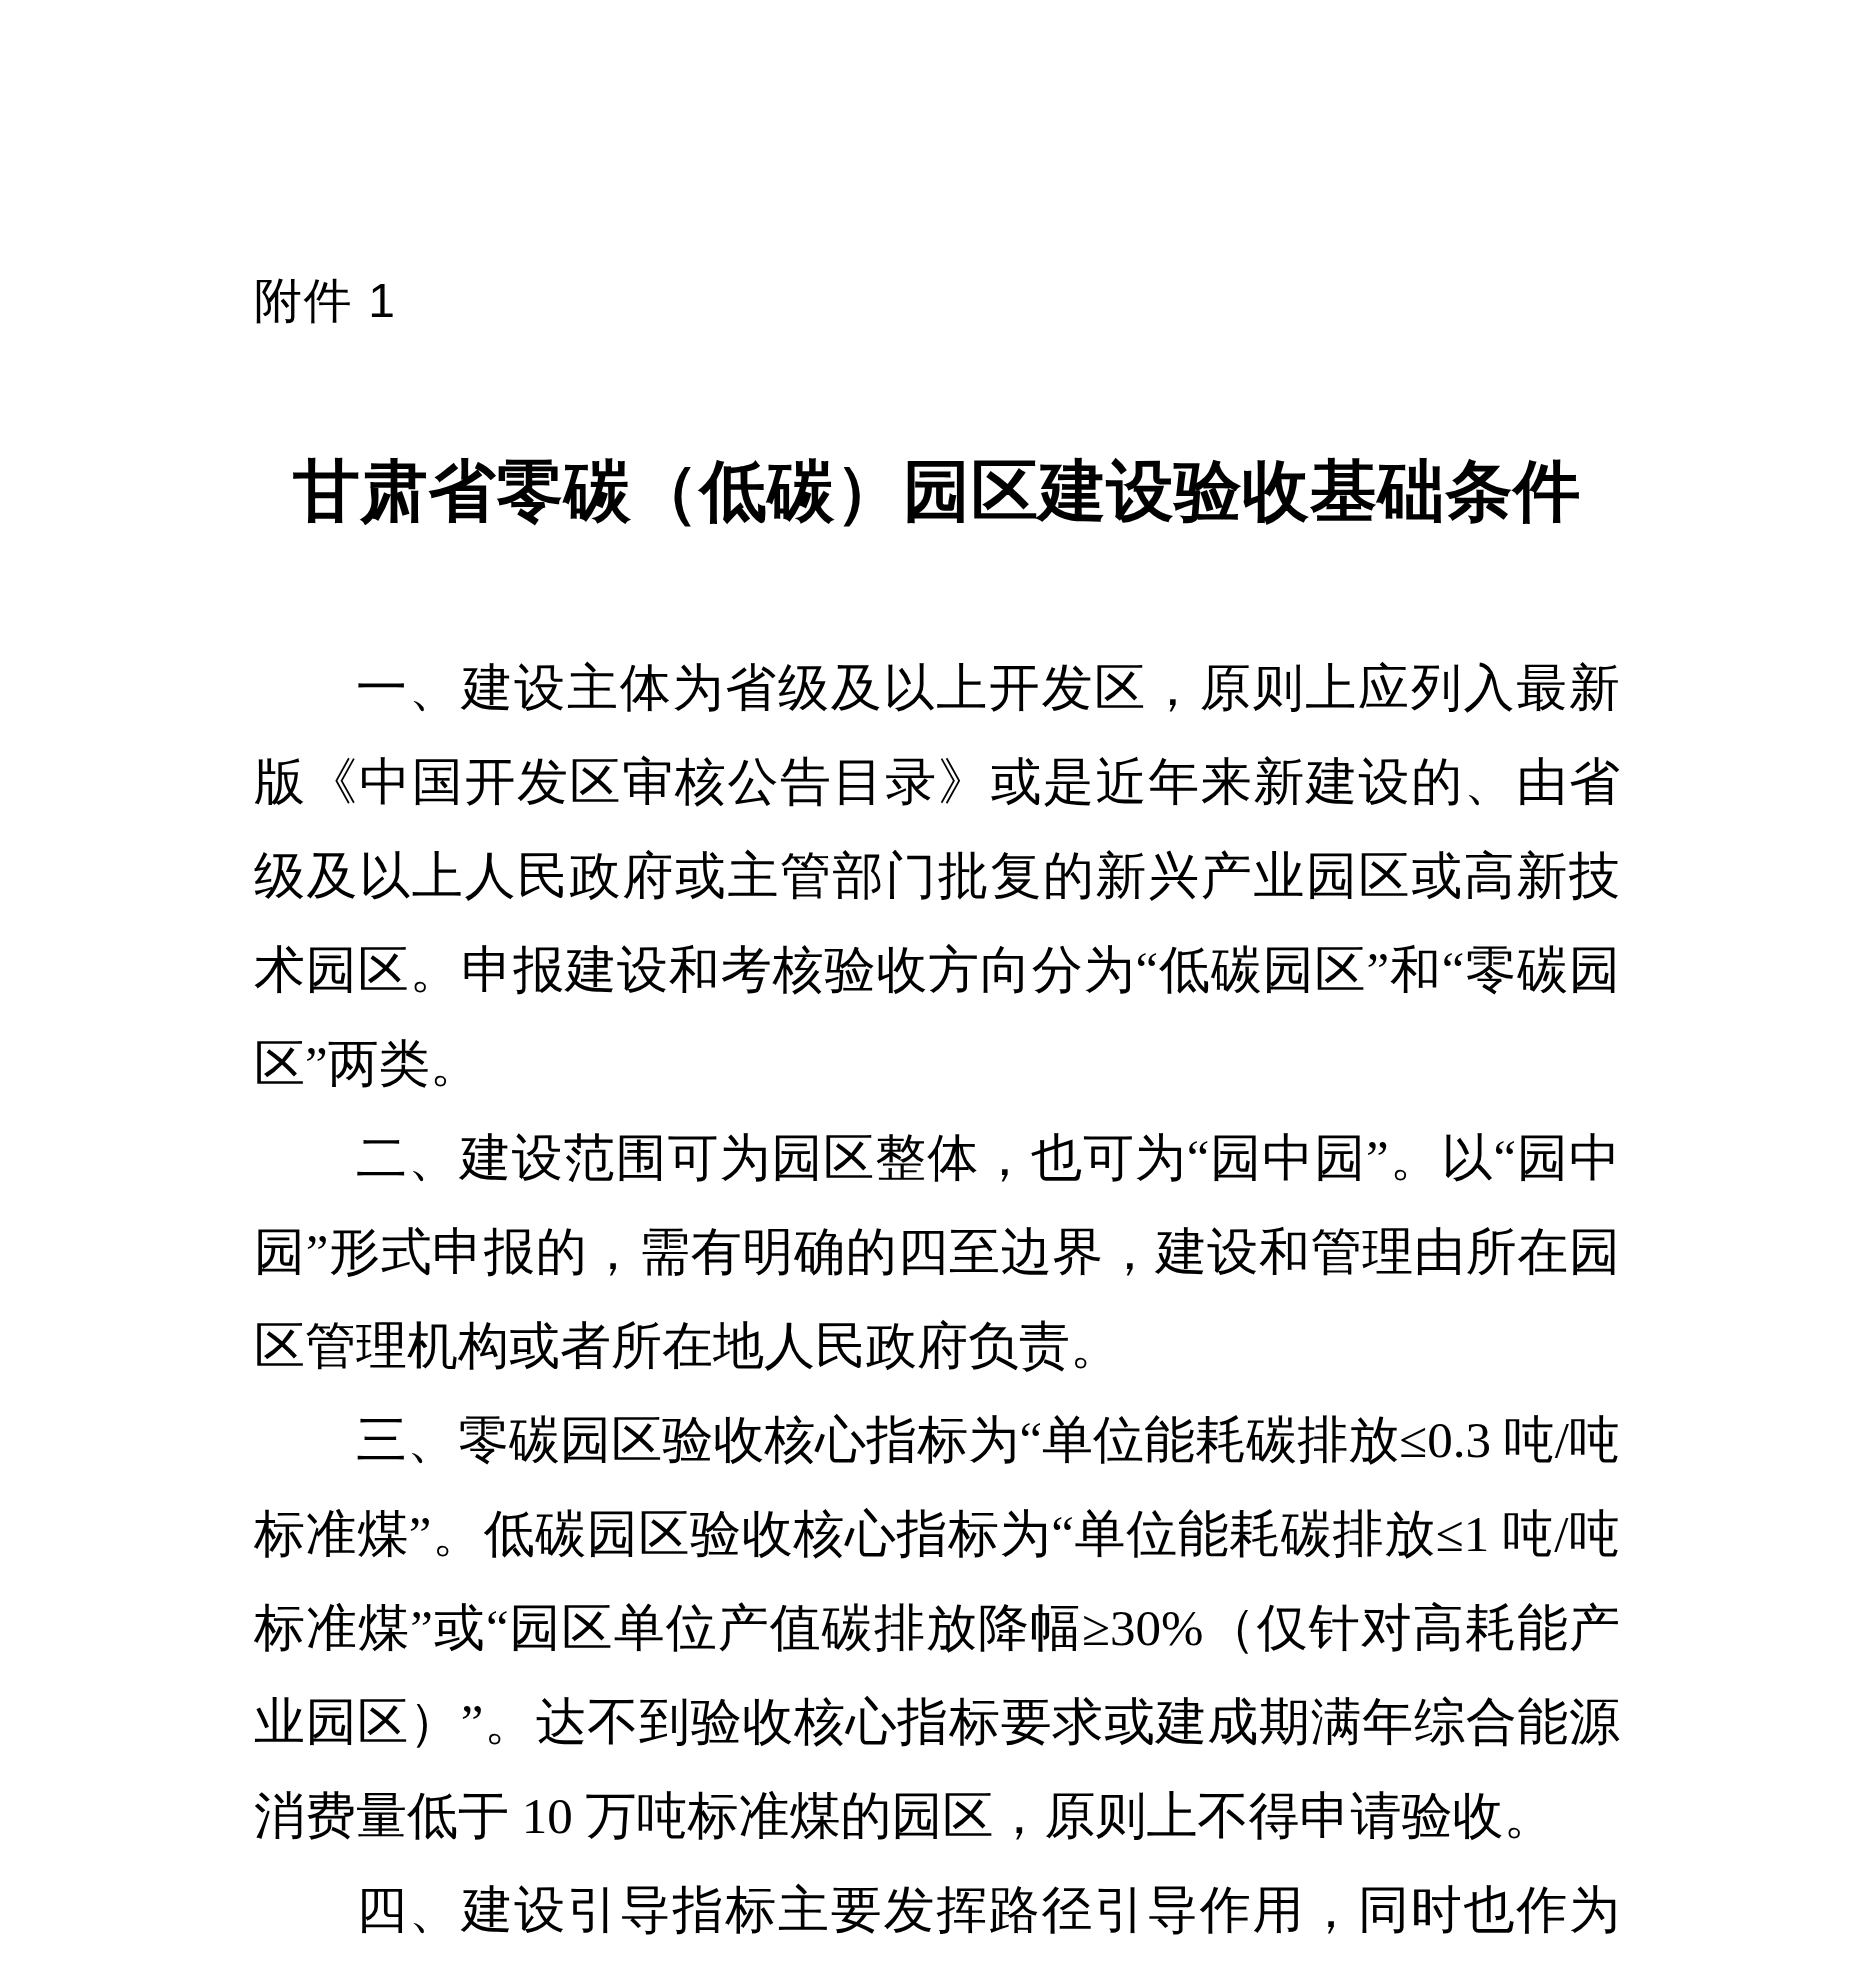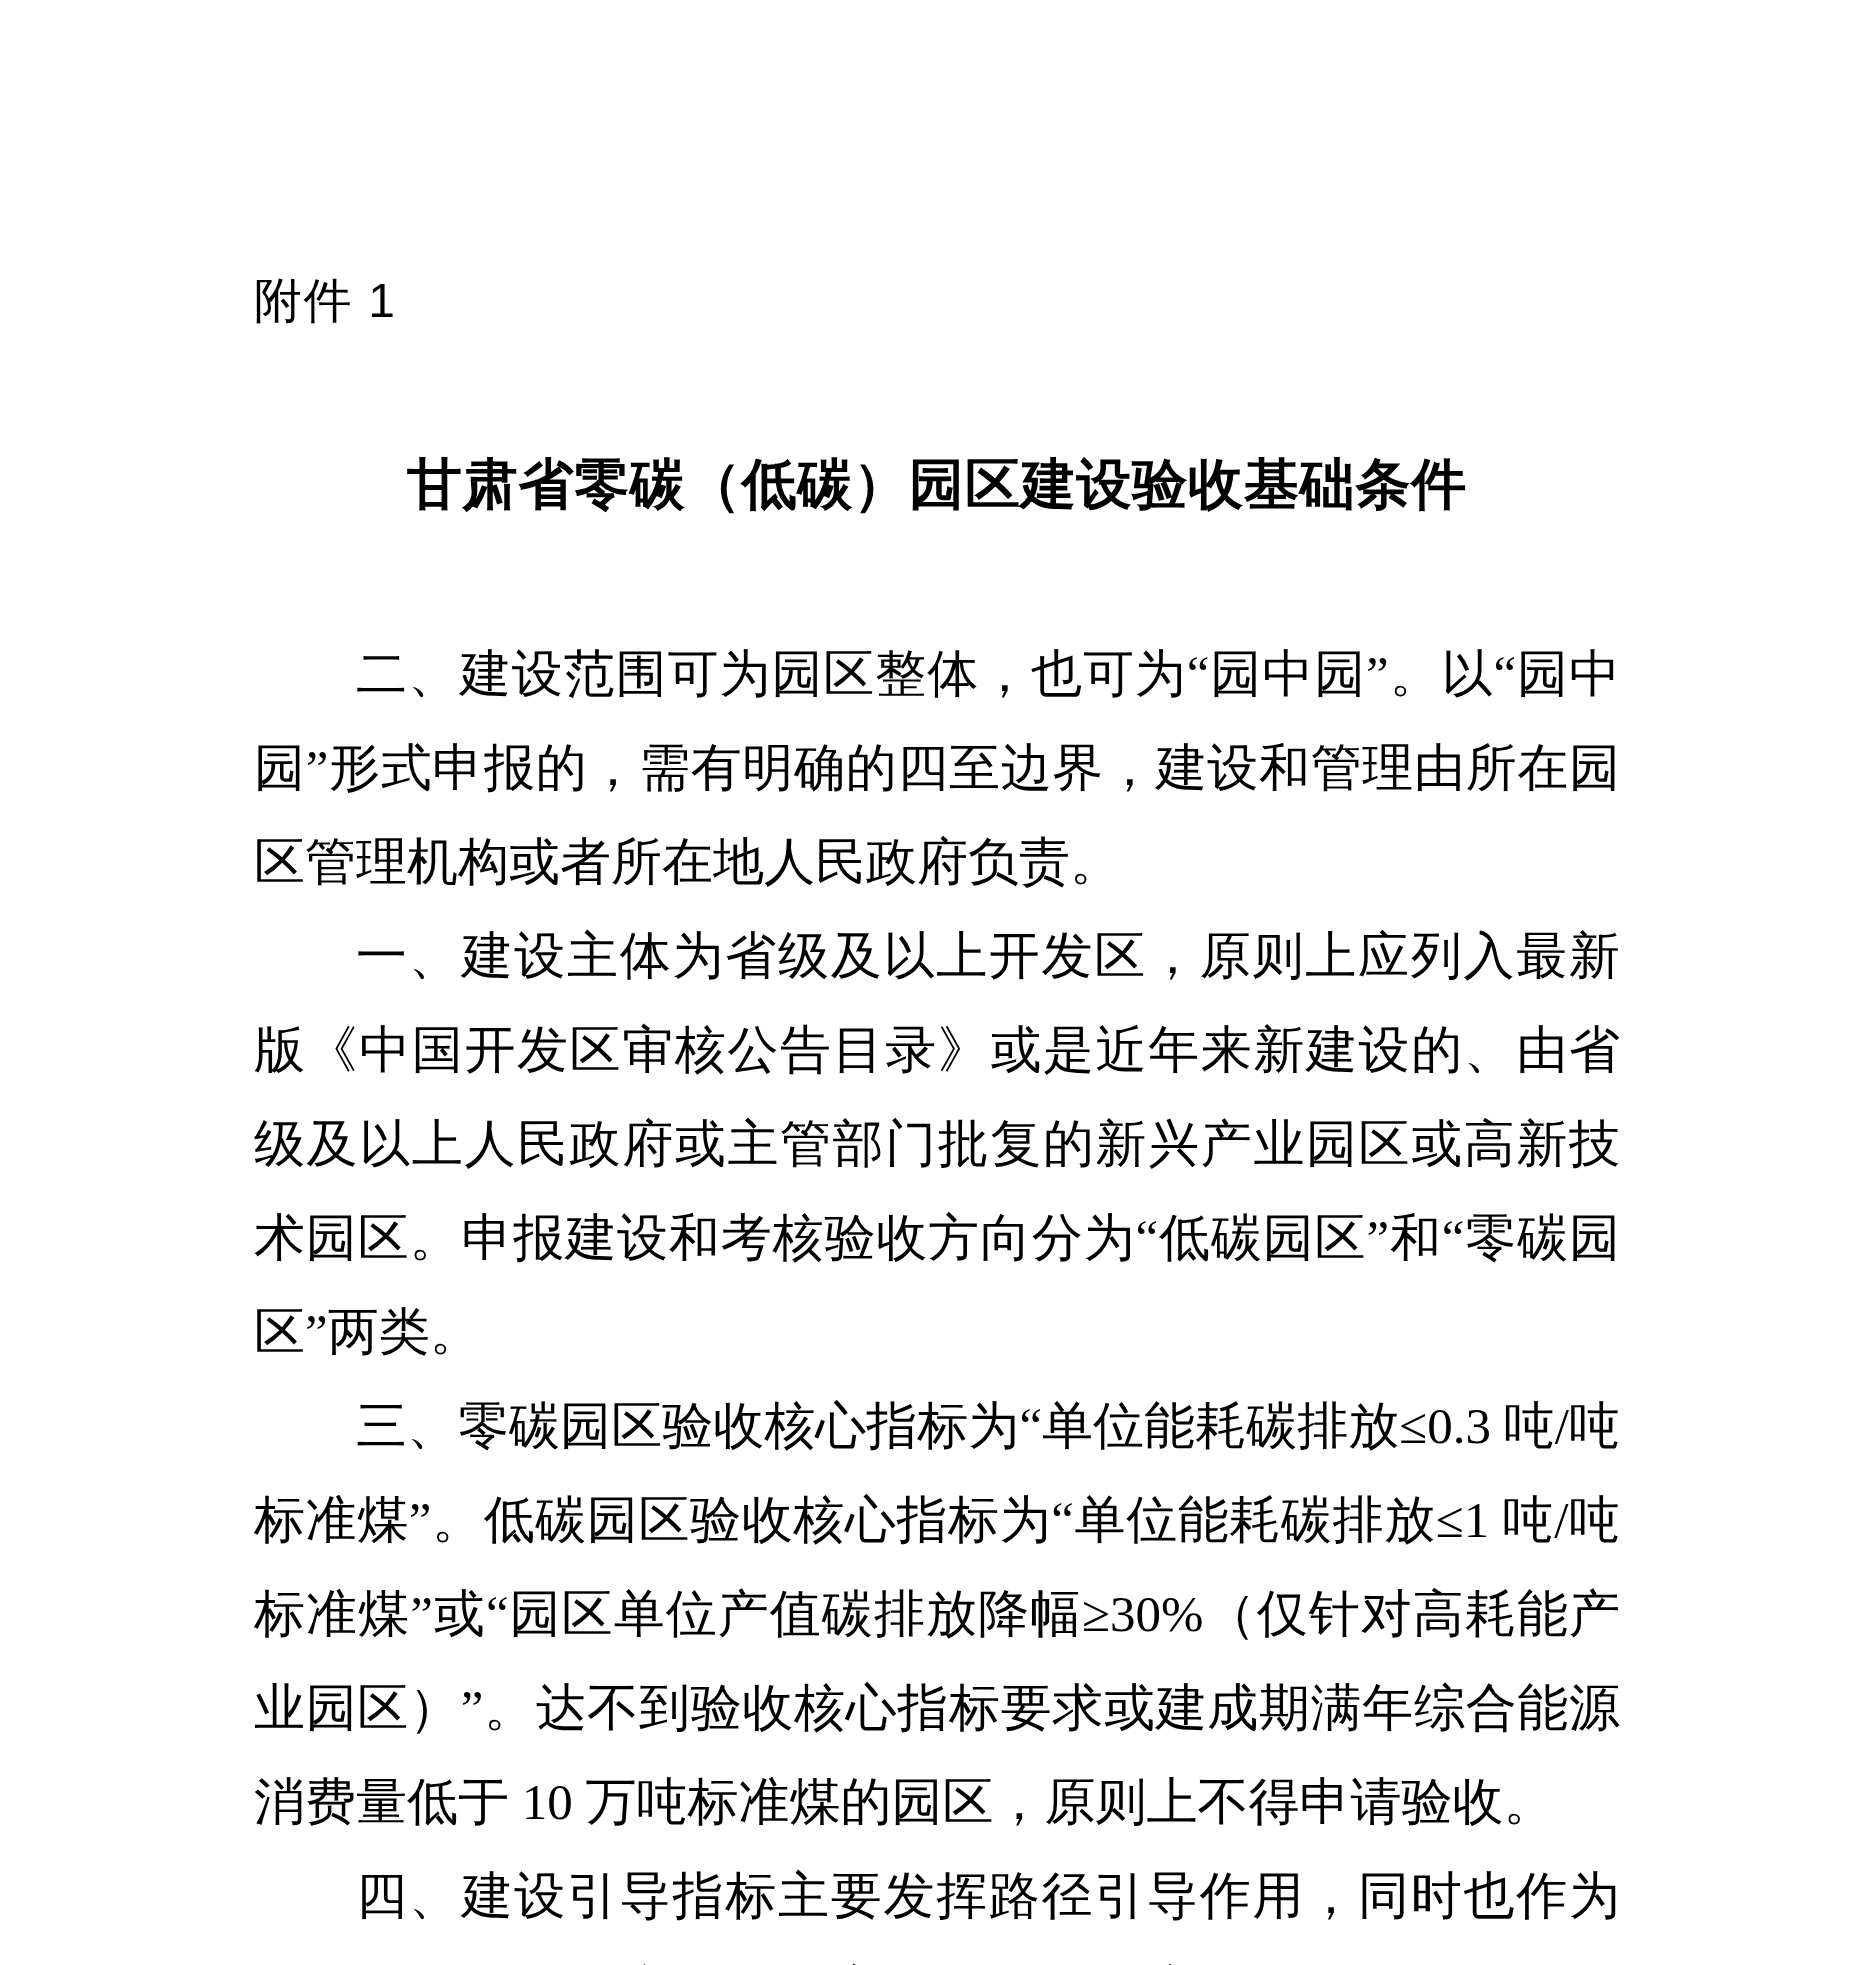--- a/index.html
+++ b/index.html
@@ -24,21 +24,21 @@
     font-family: "Liberation Sans", "DejaVu Sans", sans-serif;
     font-weight: 400;
     font-size: 48px;
     line-height: 1.1;
     letter-spacing: 1.6px;
   }
   .doc-title {
     margin: 125px 0 0 0;
     font-family: "Liberation Serif", "DejaVu Serif", serif;
     font-weight: 700;
-    font-size: 55px;
+    font-size: 67px;
     line-height: 1.15;
     text-align: center;
     letter-spacing: 0.8px;
     white-space: nowrap;
   }
   .body-text {
     margin-top: 111px;
     font-family: "Liberation Serif", "DejaVu Serif", serif;
     font-size: 51px;
     line-height: 94px;
@@ -54,20 +54,20 @@
 </head>
 <body>
 
 <div class="page">
   <div class="content">
     <p class="attachment">附件 1</p>
 
     <h1 class="doc-title">甘肃省零碳（低碳）园区建设验收基础条件</h1>
 
     <div class="body-text">
+      <p class="para">一、建设主体为省级及以上开发区，原则上应列入最新版《中国开发区审核公告目录》或是近年来新建设的、由省级及以上人民政府或主管部门批复的新兴产业园区或高新技术园区。申报建设和考核验收方向分为“低碳园区”和“零碳园区”两类。</p>
       <p class="para">二、建设范围可为园区整体，也可为“园中园”。以“园中园”形式申报的，需有明确的四至边界，建设和管理由所在园区管理机构或者所在地人民政府负责。</p>
-      <p class="para">一、建设主体为省级及以上开发区，原则上应列入最新版《中国开发区审核公告目录》或是近年来新建设的、由省级及以上人民政府或主管部门批复的新兴产业园区或高新技术园区。申报建设和考核验收方向分为“低碳园区”和“零碳园区”两类。</p>
       <p class="para">三、零碳园区验收核心指标为“单位能耗碳排放≤0.3 吨/吨标准煤”。低碳园区验收核心指标为“单位能耗碳排放≤1 吨/吨标准煤”或“园区单位产值碳排放降幅≥30%（仅针对高耗能产业园区）”。达不到验收核心指标要求或建成期满年综合能源消费量低于 10 万吨标准煤的园区，原则上不得申请验收。</p>
       <p class="para">四、建设引导指标主要发挥路径引导作用，同时也作为园区考核验收的竞争性评审指标。由于客观条件不具备开展相关工作的园区，相关指标不得分也不加减分。园区碳排放核算和具体建设指标参照国家有关通知或省级地方标准执行。</p>
     </div>
   </div>
 </div>
 
 
 </body></html>

